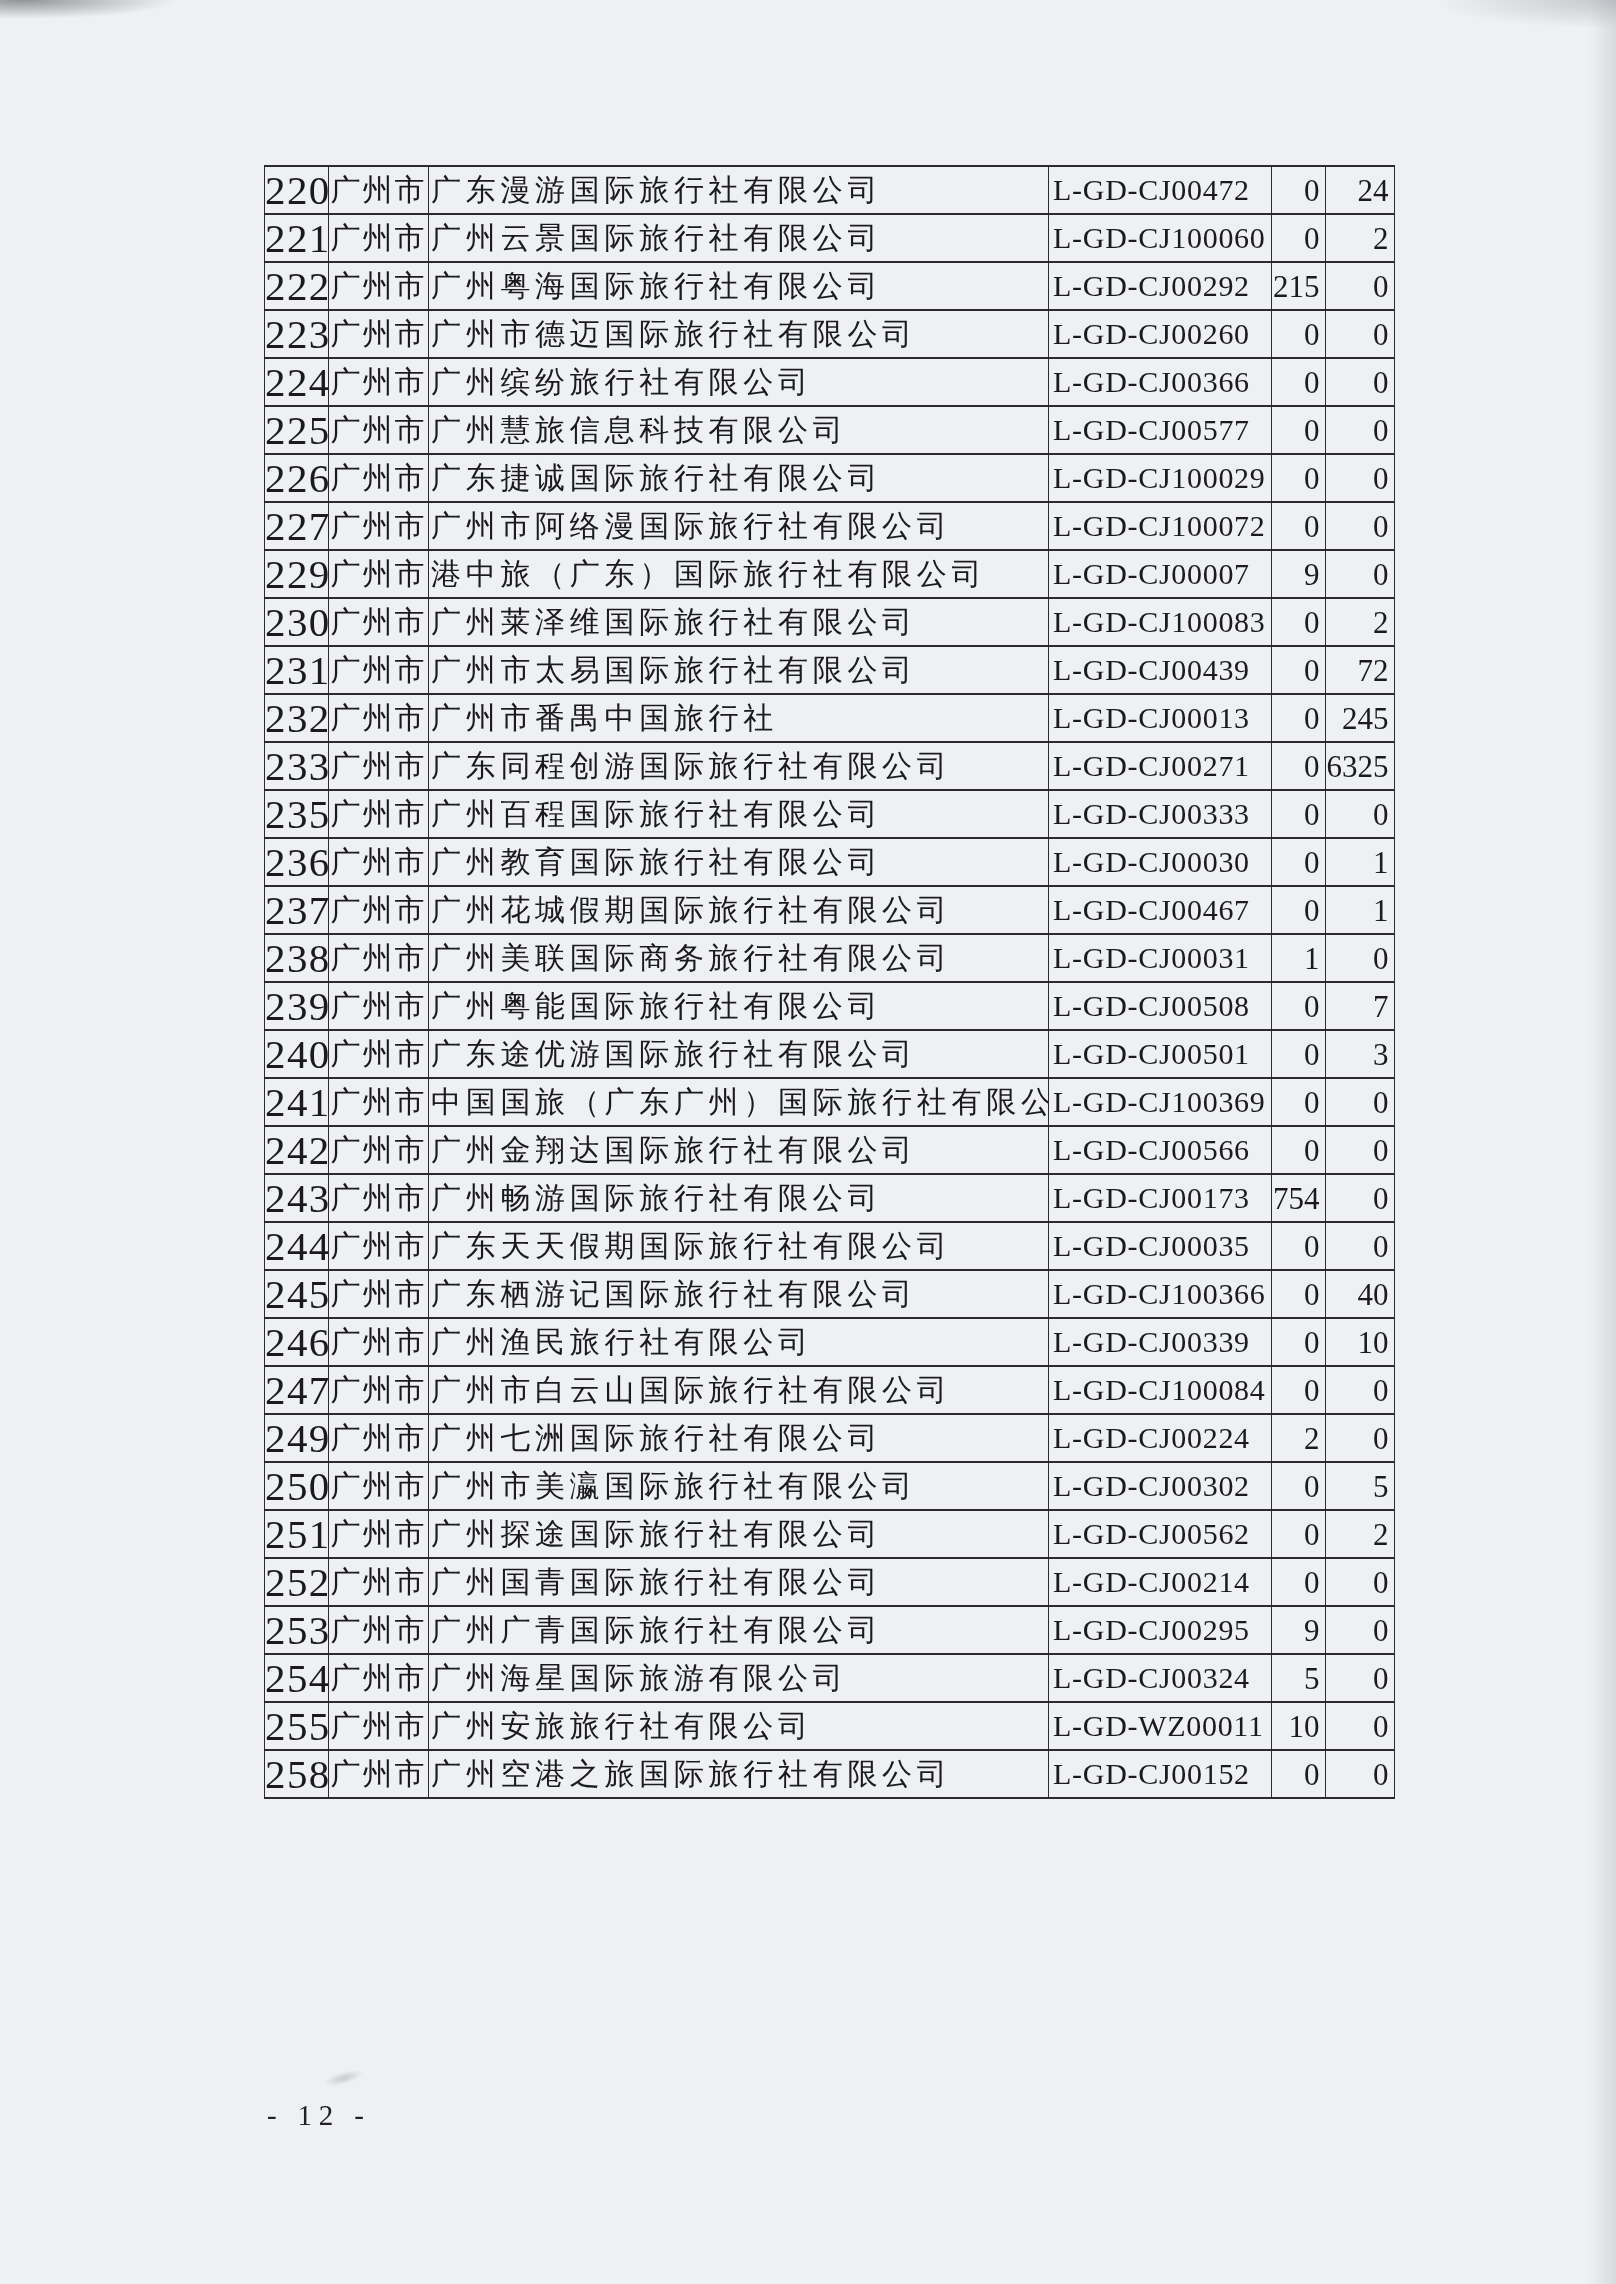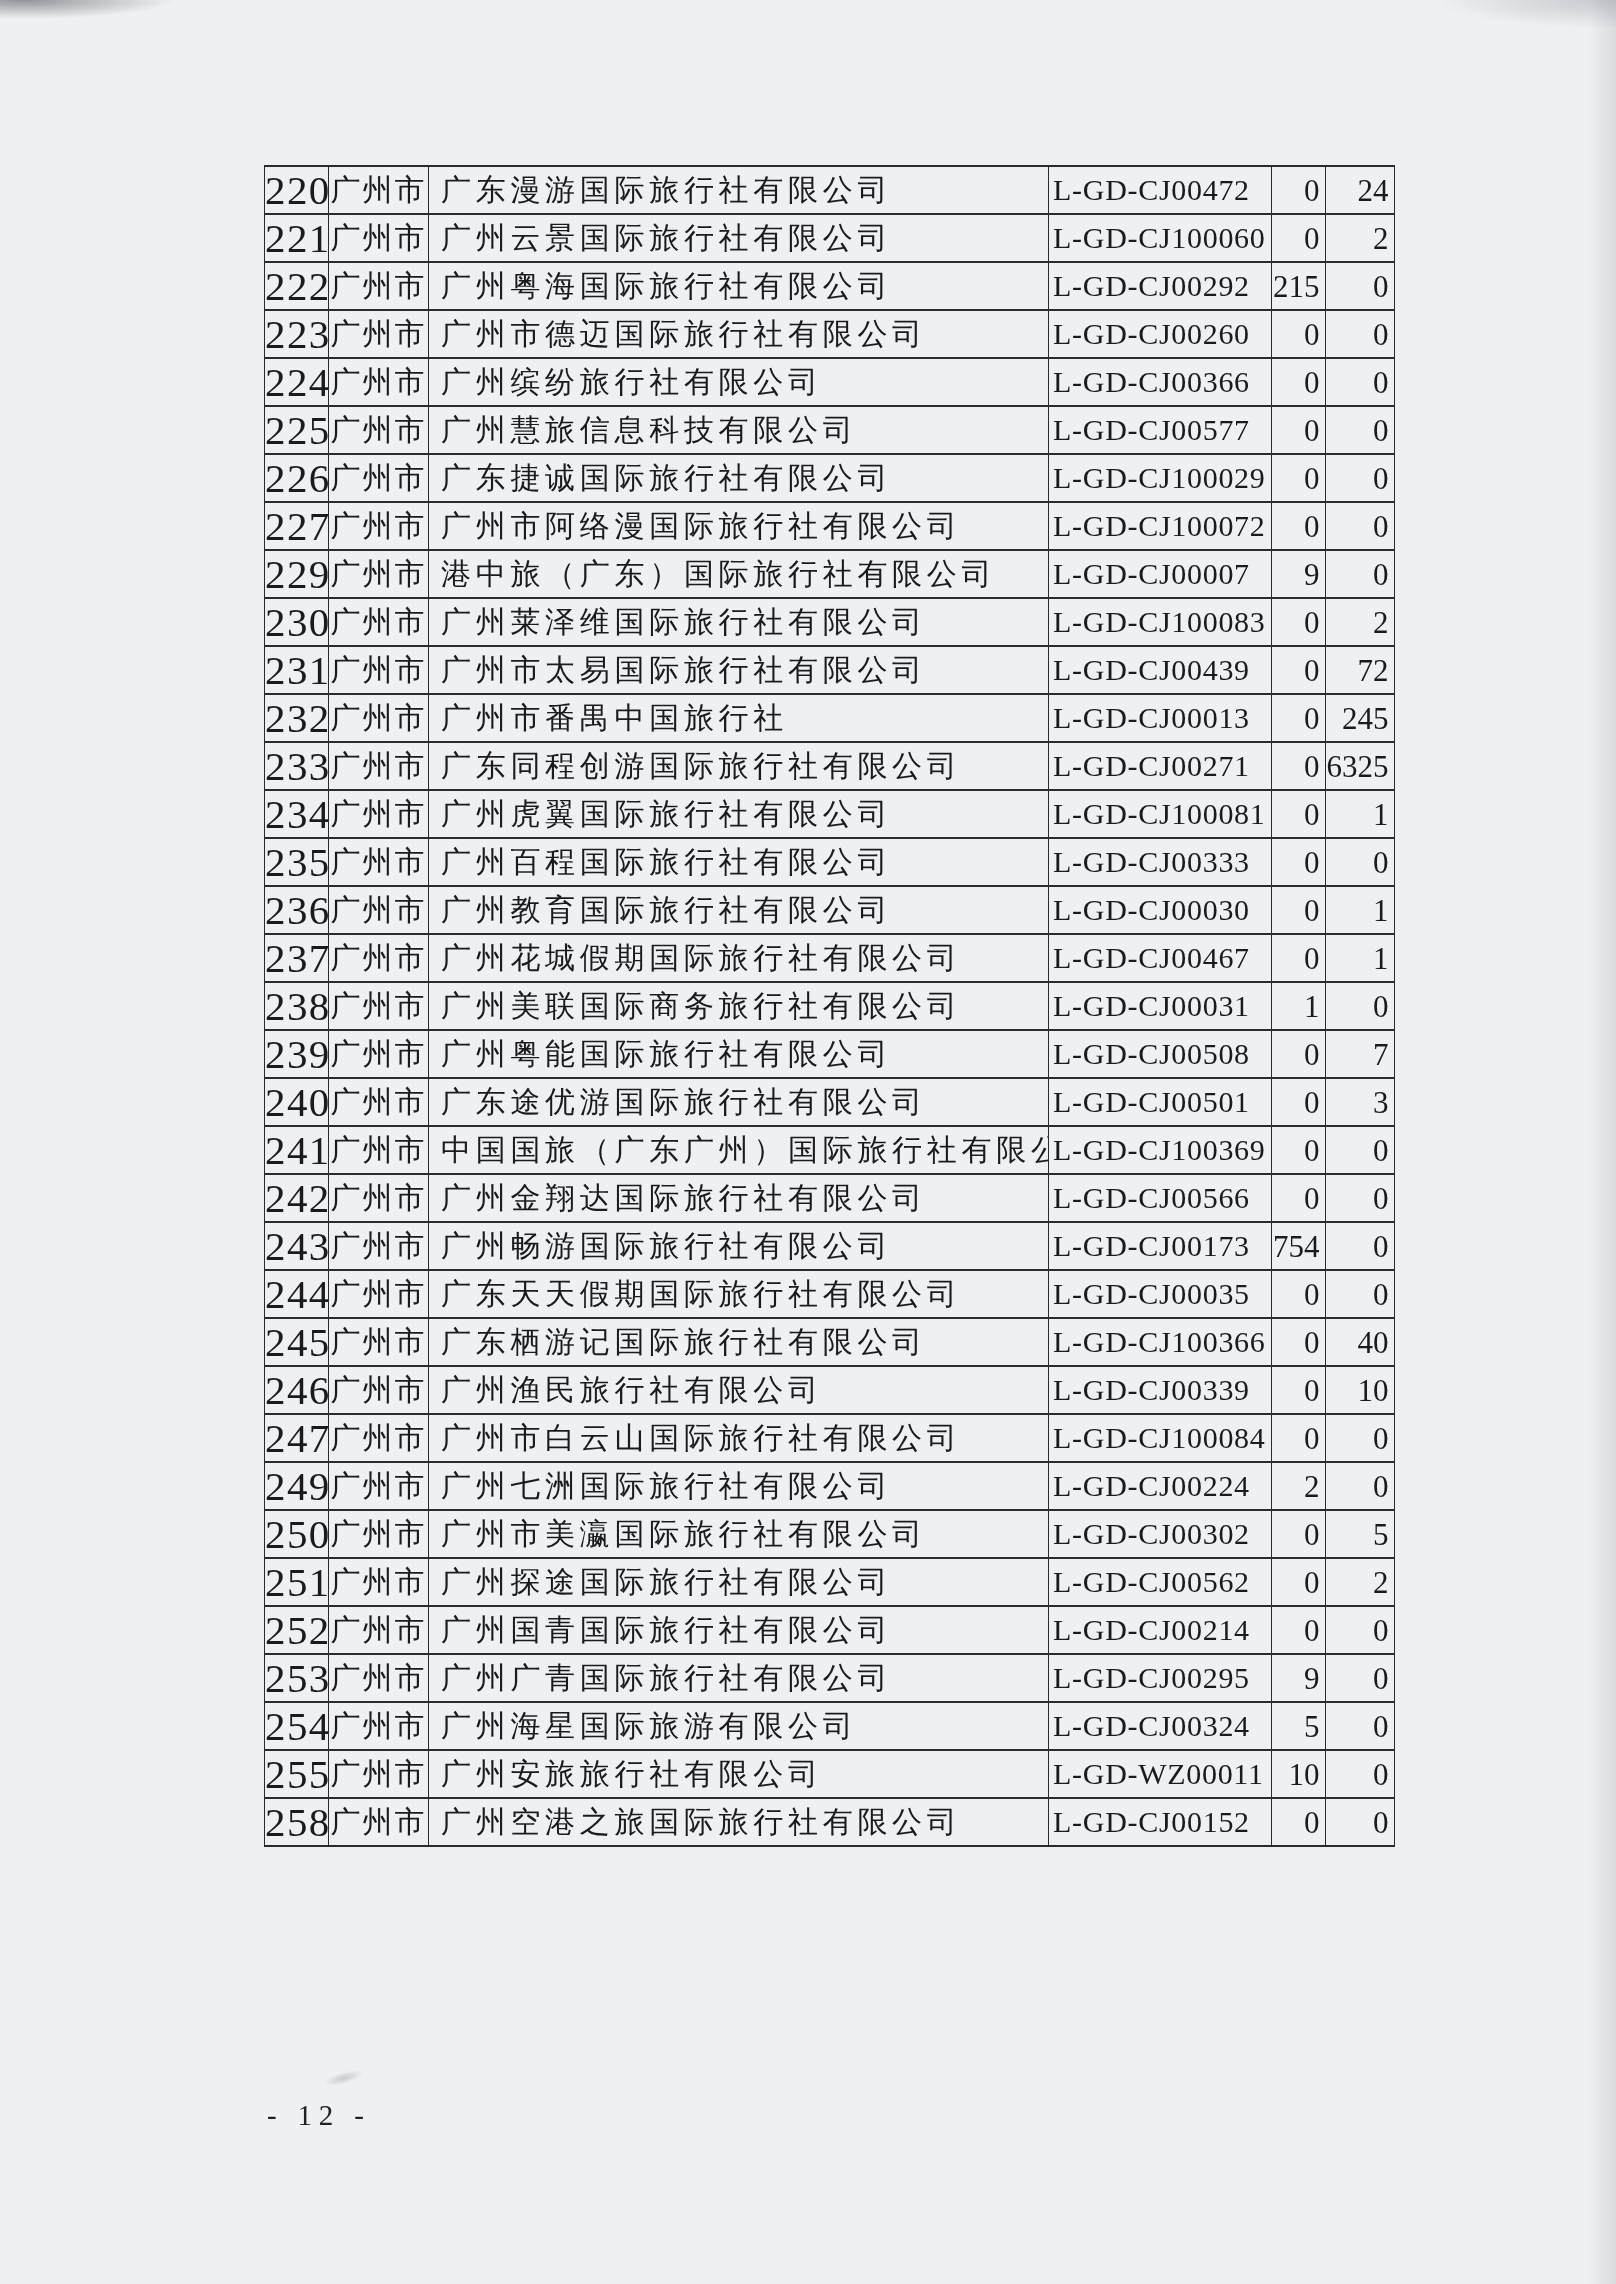--- a/index.html
+++ b/index.html
@@ -67,21 +67,21 @@
     font-family: Liberation Serif, serif;
   }
   .agency-table .city-cell {
     text-align: center;
     font-size: 30px;
     letter-spacing: 2px;
     padding: 0 1.4px;
   }
   .agency-table .company-cell {
     text-align: left;
-    padding-left: 12px;
+    padding-left: 2px;
     letter-spacing: 4.7px;
   }
   .agency-table .license-cell {
     text-align: left;
     padding-left: 4.1px;
     font-size: 30px;
     letter-spacing: 0.7px;
     border-radius: 20px;
   }
   .agency-table .num-cell {
@@ -214,28 +214,20 @@
       </tr>
       <tr>
         <td class="idx-cell">233</td>
         <td class="city-cell">广州市</td>
         <td class="company-cell">广东同程创游国际旅行社有限公司</td>
         <td class="license-cell">L-GD-CJ00271</td>
         <td class="num-cell">0</td>
         <td class="num-cell">6325</td>
       </tr>
       <tr>
-        <td class="idx-cell">234</td>
-        <td class="city-cell">广州市</td>
-        <td class="company-cell">广州虎翼国际旅行社有限公司</td>
-        <td class="license-cell">L-GD-CJ100081</td>
-        <td class="num-cell">0</td>
-        <td class="num-cell">1</td>
-      </tr>
-      <tr>
         <td class="idx-cell">235</td>
         <td class="city-cell">广州市</td>
         <td class="company-cell">广州百程国际旅行社有限公司</td>
         <td class="license-cell">L-GD-CJ00333</td>
         <td class="num-cell">0</td>
         <td class="num-cell">0</td>
       </tr>
       <tr>
         <td class="idx-cell">236</td>
         <td class="city-cell">广州市</td>

